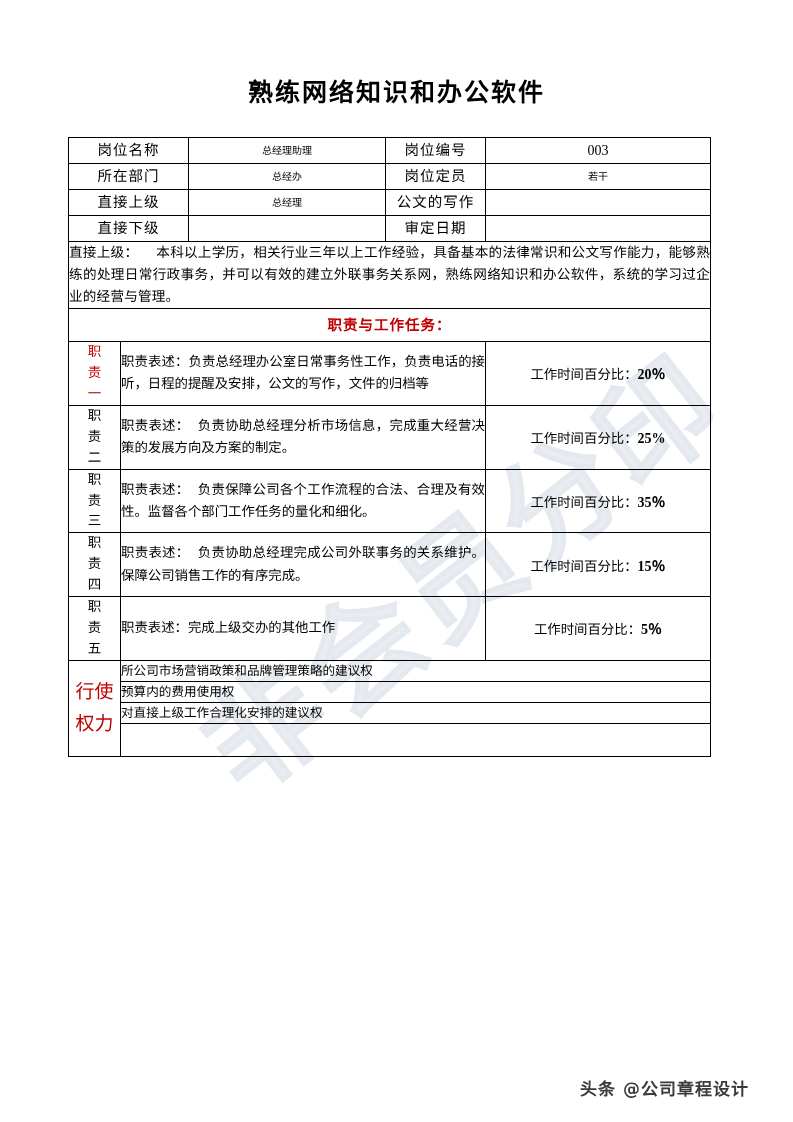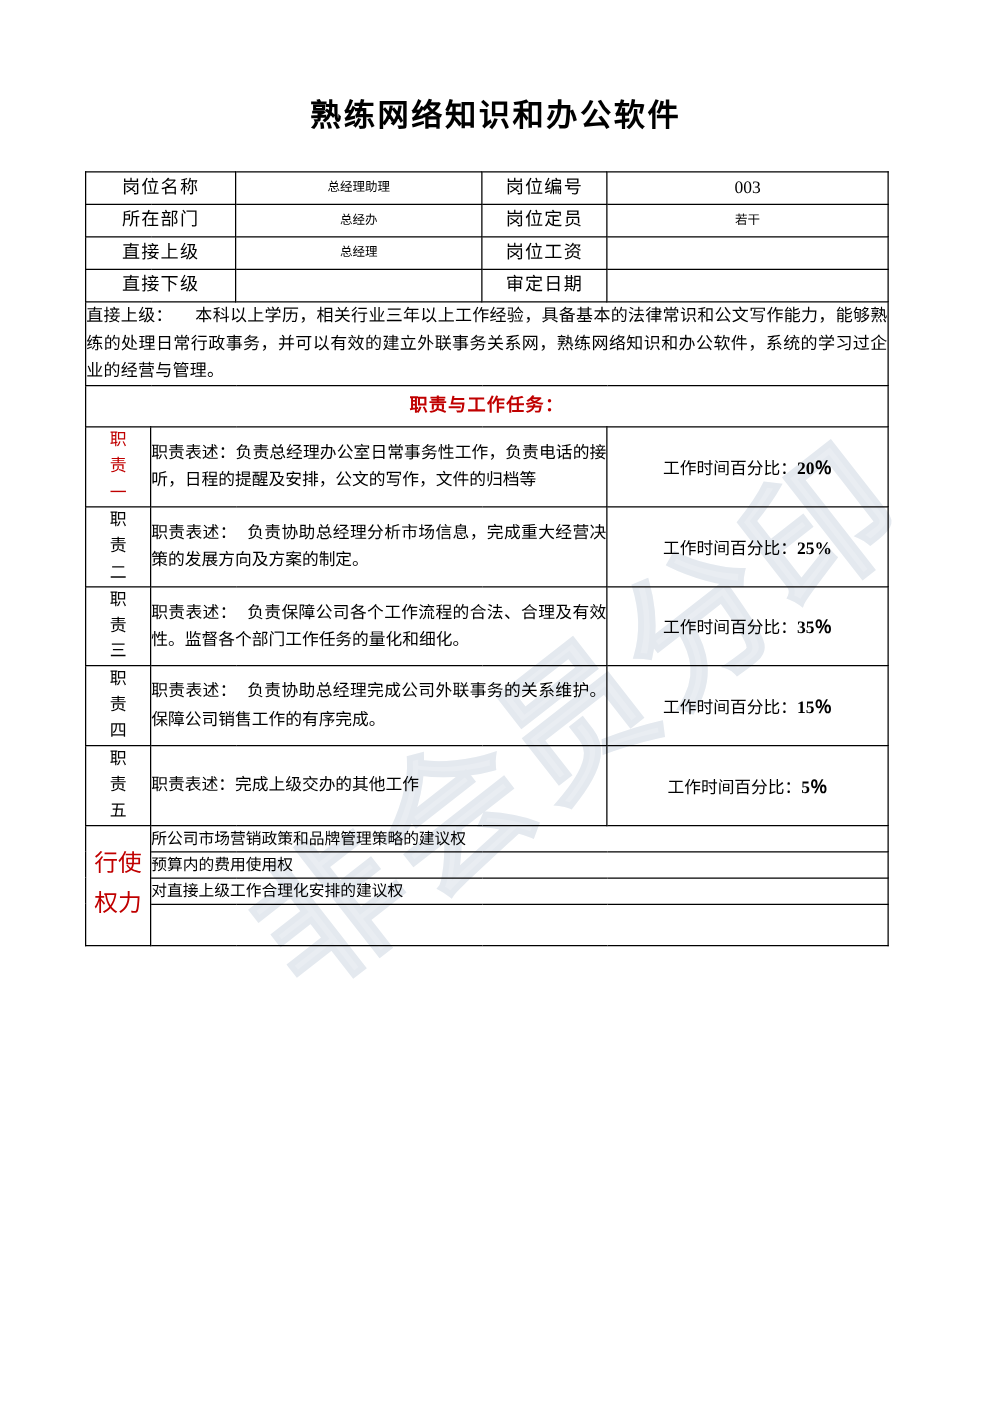--- a/index.html
+++ b/index.html
@@ -227,21 +227,21 @@
       <tr>
         <td class="info-label" colspan="2">所在部门</td>
         <td class="info-value">总经办</td>
         <td class="info-label">岗位定员</td>
         <td class="info-value">若干</td>
       </tr>
 
       <tr>
         <td class="info-label" colspan="2">直接上级</td>
         <td class="info-value">总经理</td>
-        <td class="info-label">岗位工资</td>
+        <td class="info-label">公文的写作</td>
         <td class="info-value"></td>
       </tr>
 
       <tr>
         <td class="info-label" colspan="2">直接下级</td>
         <td class="info-value"></td>
         <td class="info-label">审定日期</td>
         <td class="info-value"></td>
       </tr>
 
@@ -316,14 +316,15 @@
       <tr>
         <td class="auth-item" colspan="4">对直接上级工作合理化安排的建议权</td>
       </tr>
       <tr>
         <td class="auth-item blank" colspan="4"></td>
       </tr>
 
     </tbody>
   </table>
 
+  <div class="footer">头条 @公司章程设计</div>
 
 </div>
 
 </body></html>

